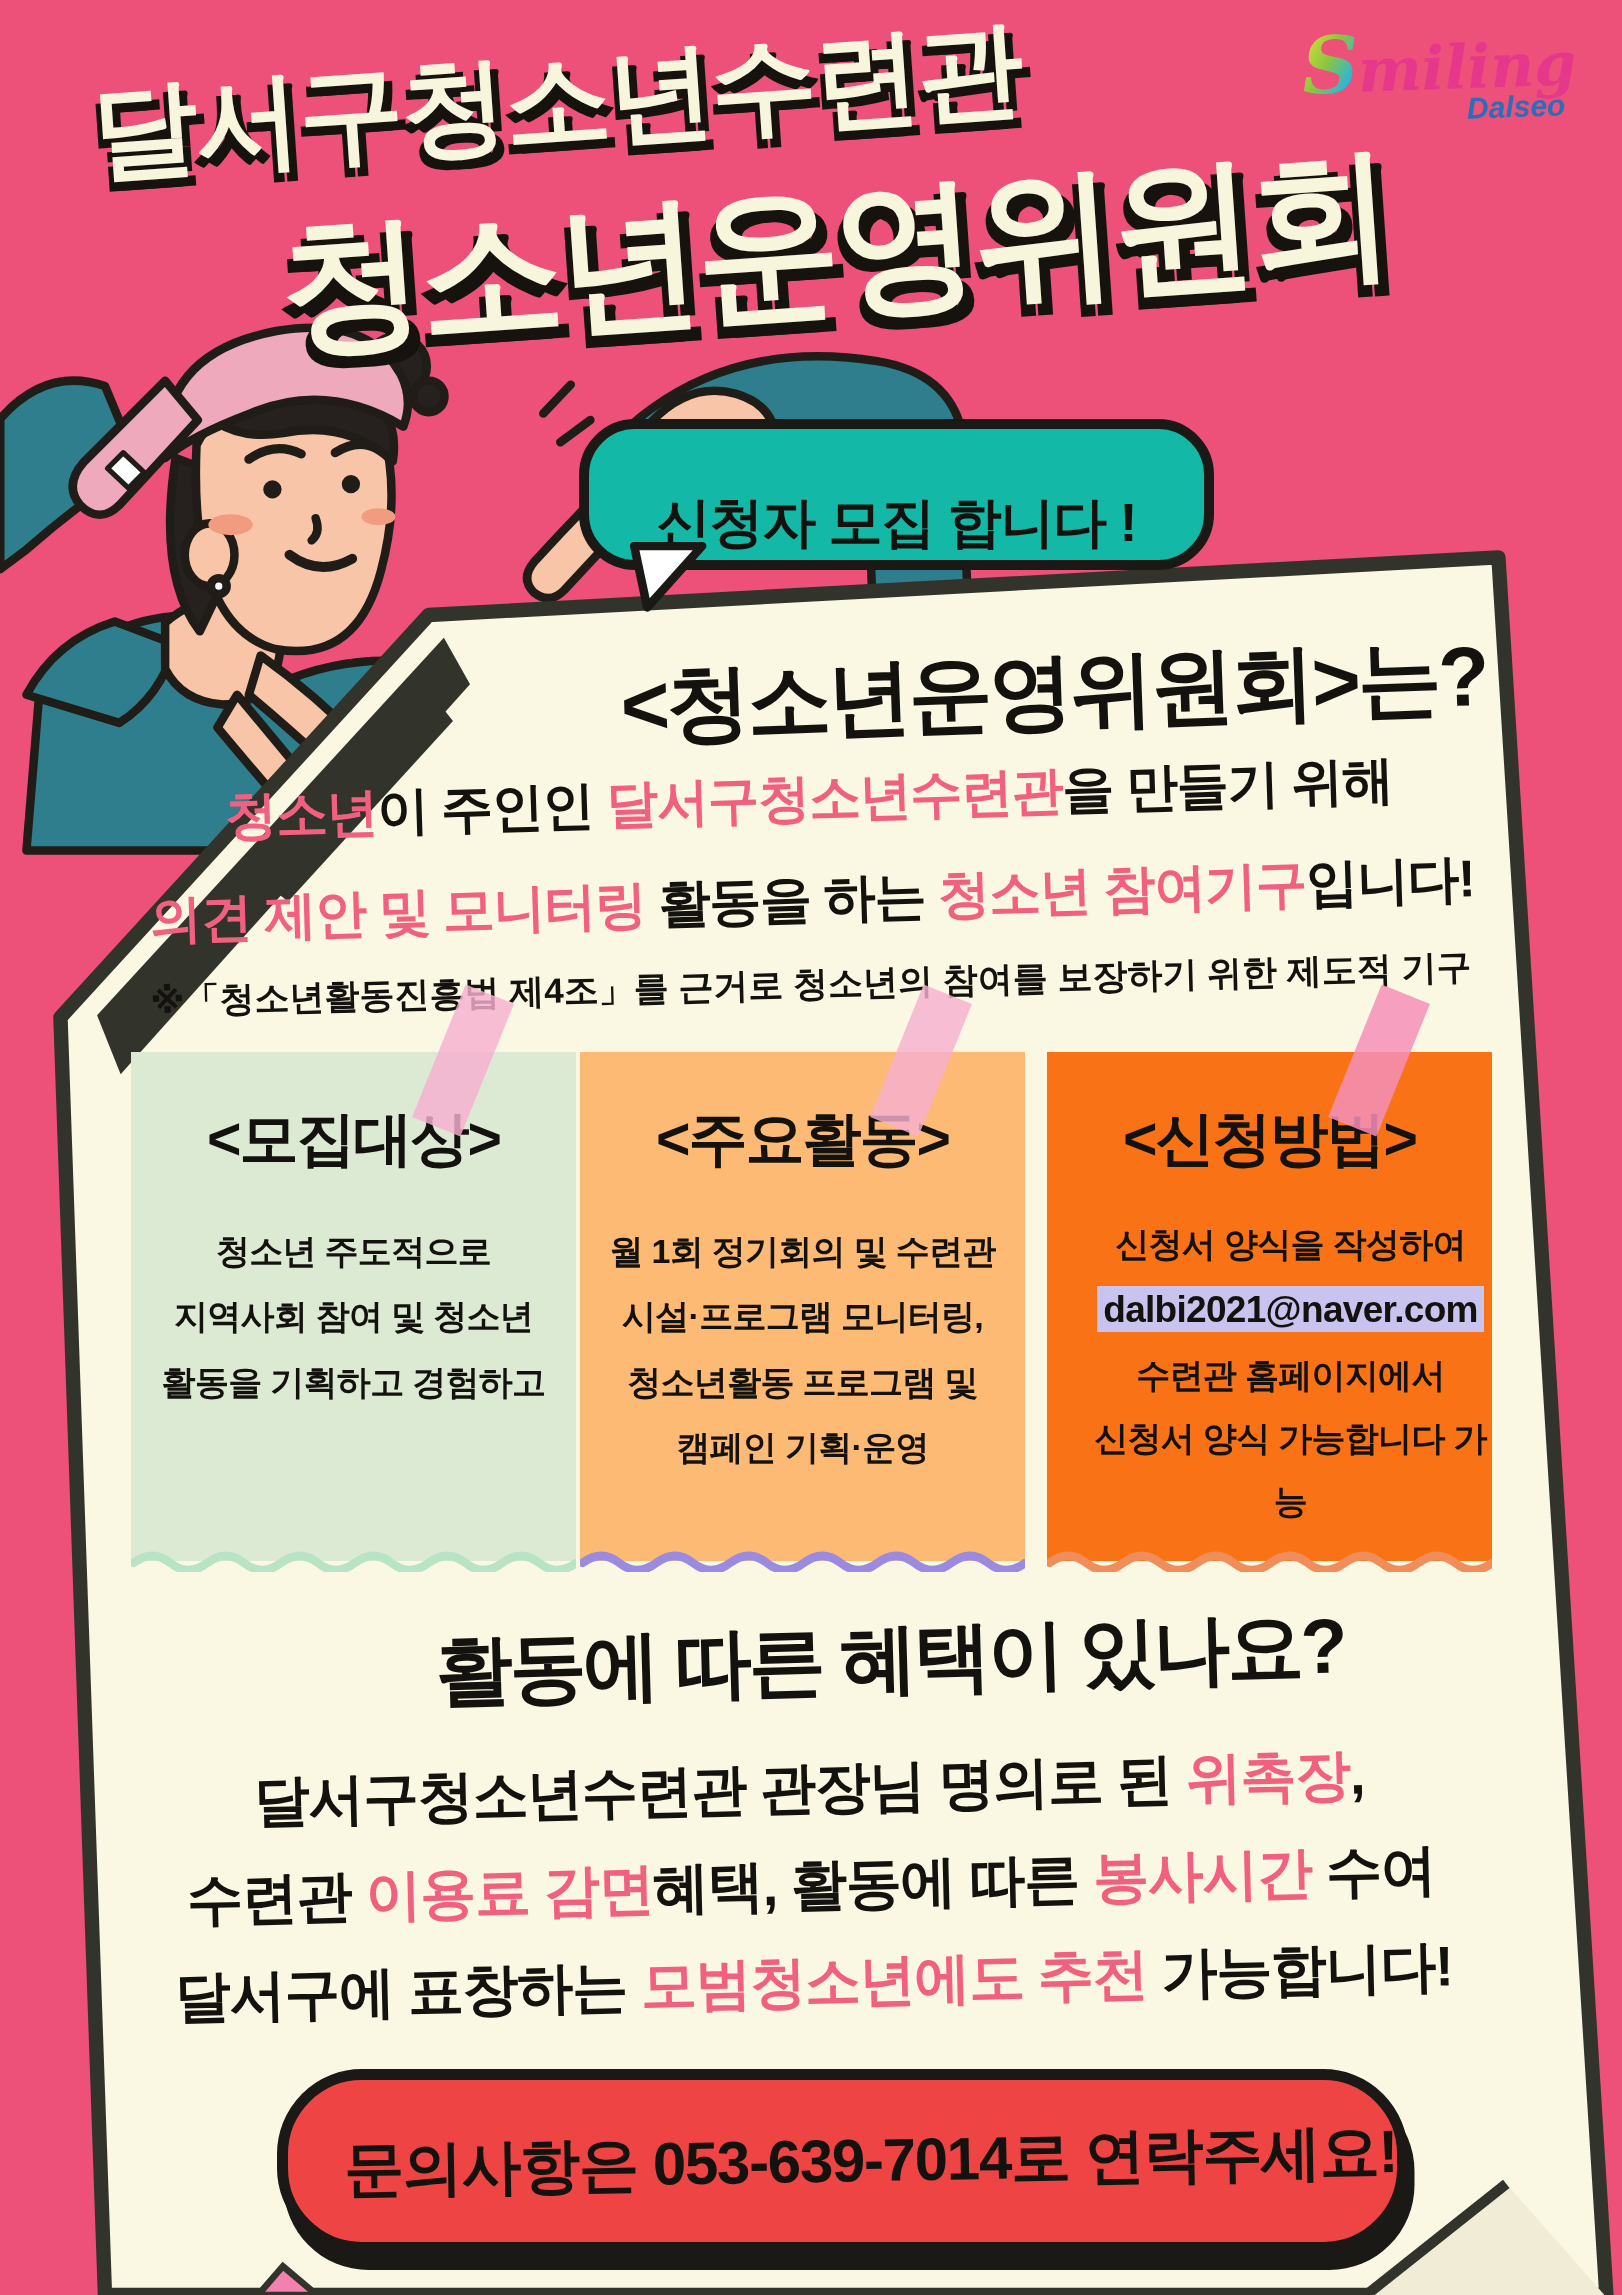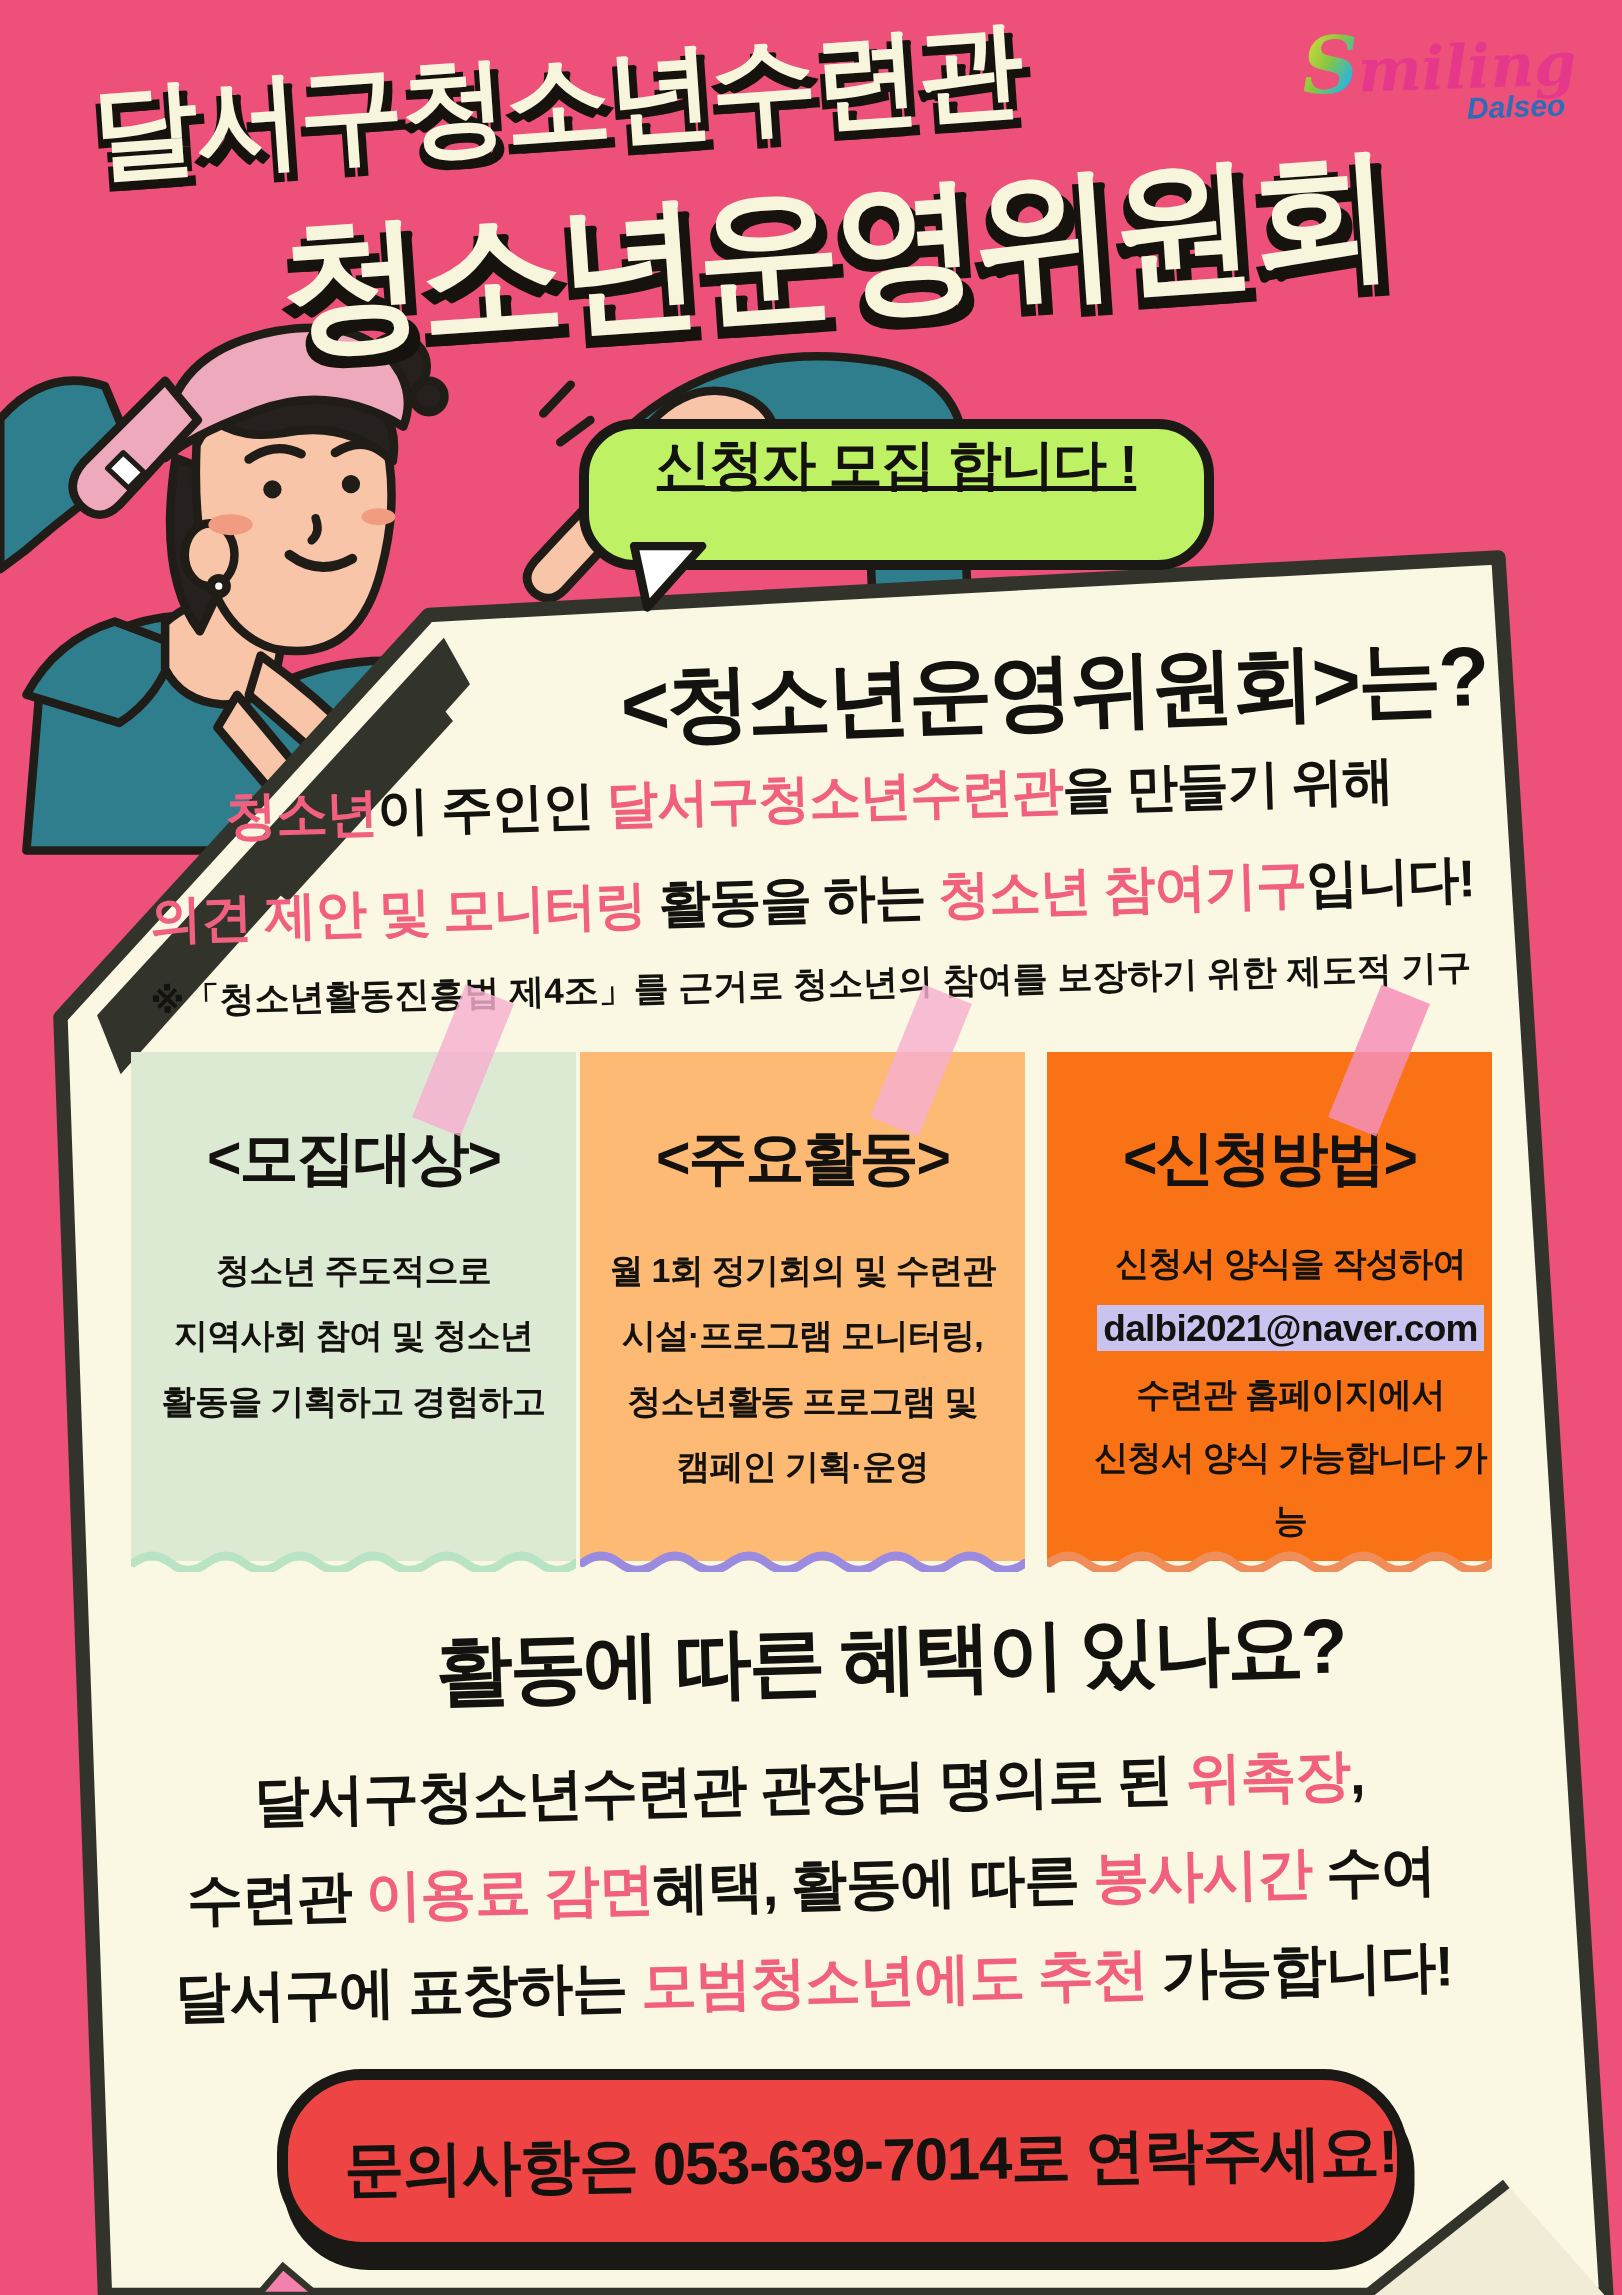--- a/index.html
+++ b/index.html
@@ -11,38 +11,38 @@
   .title1{left:92px;top:62px;font-size:106px;font-weight:900;color:#f8f5dd;white-space:nowrap;
           letter-spacing:-2.6px;transform:rotate(-4deg);transform-origin:left center;z-index:3;
           text-shadow:7.9px 9.2px 0 #16130e,-5.2px 9.2px 0 #16130e;}
   .title2{left:281px;top:193px;font-size:144px;font-weight:900;color:#f8f5dd;white-space:nowrap;
           letter-spacing:-5.2px;transform:rotate(-4deg);transform-origin:left center;z-index:3;
           text-shadow:10.5px 11.8px 0 #16130e,-6.5px 11.8px 0 #16130e;}
   
   .logo{left:1204px;top:13px;width:393px;z-index:3;transform:rotate(-2deg);text-align:right;}
   .logo-dalseo{font-size:30px;font-weight:700;font-style:italic;color:#2a6db8;margin-top:-23.6px;padding-right:33px;}
   
-  .bubble{left:579px;top:419px;width:615px;height:131px;background:#bef264;border:10.5px solid #1b1915;
-          border-radius:56px;z-index:4;display:flex;align-items:flex-start;justify-content:center;text-decoration:underline;}
+  .bubble{left:579px;top:419px;width:615px;height:131px;background:#14b8a6;border:10.5px solid #1b1915;
+          border-radius:56px;z-index:4;display:flex;align-items:flex-end;justify-content:center;}
   .bubble-text{font-size:54px;font-weight:900;white-space:nowrap;letter-spacing:-1.3px;}
   .bubble-tail{left:625px;top:542px;z-index:5;}
   
   .about-heading{left:589px;top:635px;width:929px;text-align:center;font-size:84px;font-weight:900;
                  letter-spacing:-3.3px;white-space:nowrap;z-index:2;transform:rotate(-2deg);}
   .about-para{left:65px;top:764px;width:1492px;text-align:center;z-index:2;transform:rotate(-1.8deg);}
   .about-line{font-size:52px;font-weight:900;white-space:nowrap;letter-spacing:-1.3px;margin-bottom:31px;}
   .footnote{left:39px;top:961px;width:1544px;text-align:center;font-size:35px;font-weight:700;
             white-space:nowrap;z-index:2;transform:rotate(-1.5deg);}
   .pk{color:#f2607f;}
   
   .card{top:1052px;width:445px;height:509px;z-index:2;text-align:center;}
   .card1{left:131px;background:#dcead4;}
   .card2{left:580px;background:#fdba74;}
   .card3{left:1047px;background:#f97316;}
-  .card-title{margin-top:67px;font-size:59px;font-weight:900;letter-spacing:-2px;}
+  .card-title{margin-top:48px;font-size:59px;font-weight:900;letter-spacing:-2px;}
   .card-body{margin-top:39px;font-size:34px;font-weight:700;line-height:1.92;letter-spacing:-0.7px;}
   .card3 .card-body{margin-top:33px;line-height:1.85;margin-left:42px;}
   .hl{background:#c9c3ef;padding:2.6px 6.5px;}
   .email{font-size:37px;}
   .wave{position:absolute;left:0;bottom:-10.5px;}
   .tape{position:absolute;top:989px;width:52px;height:143px;background:rgba(247,176,207,0.82);
         transform:rotate(22deg);z-index:3;}
   .tape1{left:437px;} .tape2{left:895px;} .tape3{left:1353px;background:rgba(244,143,184,0.85);}
   
   .benefit-heading{left:314px;top:1608px;width:1152px;text-align:center;font-size:77px;font-weight:900;

